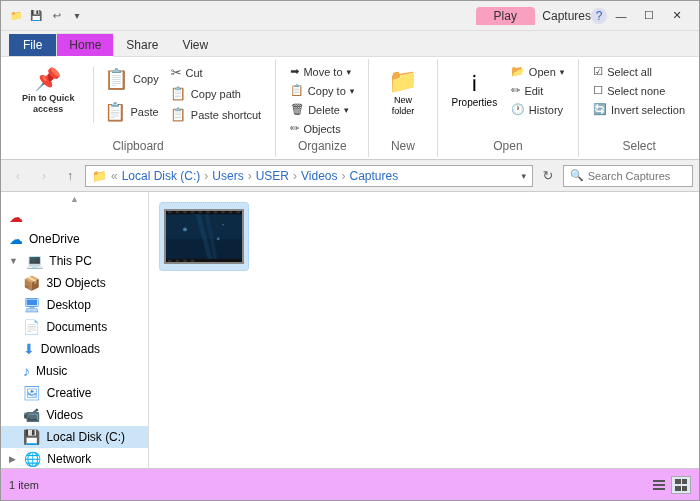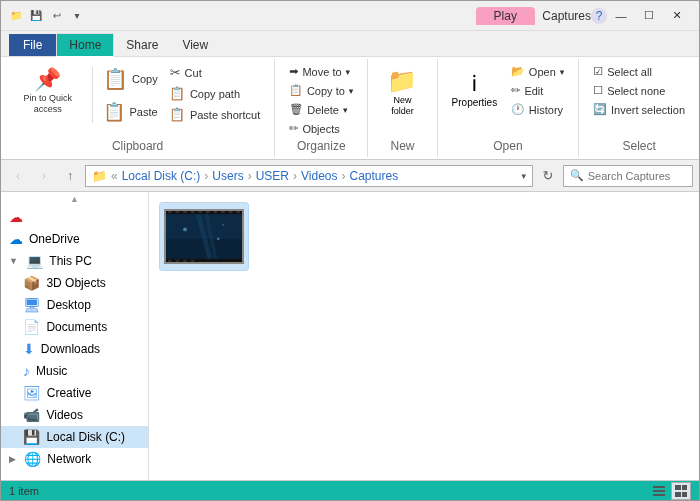--- a/index.html
+++ b/index.html
@@ -10,21 +10,21 @@
     .title-bar-icons { display: flex; gap: 4px; align-items: center; }
     .title-icon { width: 16px; height: 16px; display: flex; align-items: center; justify-content: center; font-size: 10px; color: #555; }
     .title-bar-title { flex: 1; text-align: right; font-size: 12px; color: #333; }
     .play-tab { background: #f9a0c0; padding: 2px 18px; border-radius: 4px 4px 0 0; font-size: 12px; color: #333; margin-right: 4px; }
     .window-controls { display: flex; gap: 0; }
     .win-btn { width: 28px; height: 22px; display: flex; align-items: center; justify-content: center; font-size: 11px; color: #333; cursor: pointer; }
 
     
     .ribbon-tabs { display: flex; align-items: flex-end; background: #f0f0f0; padding: 0 8px; border-bottom: 1px solid #ddd; height: 26px; }
     .ribbon-tab { padding: 4px 12px; font-size: 12px; cursor: pointer; color: #333; }
-    .ribbon-tab.active { background: #14b8a6; border: 1px solid #ddd; border-bottom: 1px solid white; margin-bottom: -1px; }
+    .ribbon-tab.active { background: #d946ef; border: 1px solid #ddd; border-bottom: 1px solid white; margin-bottom: -1px; }
     .ribbon-tab.file-tab { background: #2b579a; color: white; padding: 4px 14px; }
 
     
     .ribbon { background: white; border-bottom: 1px solid #ccc; display: flex; align-items: stretch; padding: 2px 0; min-height: 80px; }
     .ribbon-group { display: flex; flex-direction: column; align-items: center; border-right: 1px solid #ddd; padding: 4px 8px; }
     .ribbon-group-label { font-size: 12px; color: #666; margin-top: auto; padding-top: 2px; }
     .ribbon-items { display: flex; align-items: flex-start; gap: 2px; }
     .ribbon-btn-large { display: flex; flex-direction: column; align-items: center; padding: 4px 6px; cursor: pointer; border-radius: 3px; min-width: 40px; }
     .ribbon-btn-large span { font-size: 10px; color: #333; text-align: center; }
     .ribbon-btn-small { display: flex; align-items: center; gap: 4px; padding: 2px 6px; cursor: pointer; border-radius: 3px; white-space: nowrap; }
@@ -58,21 +58,21 @@
     .expand-arrow { font-size: 9px; color: #777; margin-right: 2px; }
 
     
     .content { flex: 1; background: white; overflow: auto; padding: 10px; }
     .file-item { display: inline-flex; flex-direction: column; align-items: center; width: 90px; padding: 6px; cursor: pointer; border-radius: 4px; text-align: center; }
     .file-item.selected { background: #cce4f7; border: 1px dotted #99ccff; }
     .file-thumbnail { width: 80px; height: 55px; background: #1a3a5c; border: 2px solid #888; display: flex; align-items: center; justify-content: center; overflow: hidden; position: relative; }
     .file-name { font-size: 10px; color: #333; margin-top: 4px; word-break: break-all; line-height: 1.3; }
 
     
-    .status-bar { display: flex; align-items: center; justify-content: space-between; background: #14b8a6; border-top: 1px solid #ccc; padding: 2px 8px; height: 20px; }
+    .status-bar { display: flex; align-items: center; justify-content: space-between; background: #f0abfc; border-top: 1px solid #ccc; padding: 2px 8px; height: 32px; }
     .status-text { font-size: 11px; color: #333; }
     .view-buttons { display: flex; gap: 2px; }
     .view-btn { width: 20px; height: 18px; display: flex; align-items: center; justify-content: center; font-size: 12px; color: #555; cursor: pointer; border: 1px solid transparent; }
     .view-btn.active { background: #dde7f0; border-color: #aaa; }
 
     
     .sidebar-scroll::-webkit-scrollbar { width: 8px; }
     .sidebar-scroll::-webkit-scrollbar-thumb { background: #ccc; border-radius: 4px; }
 
     
@@ -108,21 +108,21 @@
   <div class="ribbon-tab">Share</div>
   <div class="ribbon-tab">View</div>
 </div>
 
 <div class="ribbon">
 
   <div class="ribbon-group">
     <div class="ribbon-items">
       <div class="ribbon-btn-large">
         <div style="font-size:22px;">📌</div>
-        <span style="font-size:9px;text-align:center;line-height:1.2;">Pin to Quick
+        <span style="font-size:9px;text-align:center;line-height:1.2;font-weight:bold;">Pin to Quick
 access</span>
       </div>
       <div class="sep"></div>
       <div style="display:flex;flex-direction:column;gap:2px;">
         <div class="ribbon-btn-large" style="flex-direction:row;align-items:center;gap:4px;padding:4px;">
           <div style="font-size:20px;">📋</div>
           <span style="font-size:11px;">Copy</span>
         </div>
         <div class="ribbon-btn-large" style="flex-direction:row;align-items:center;gap:4px;padding:4px;">
           <div style="font-size:18px;">📋</div>

